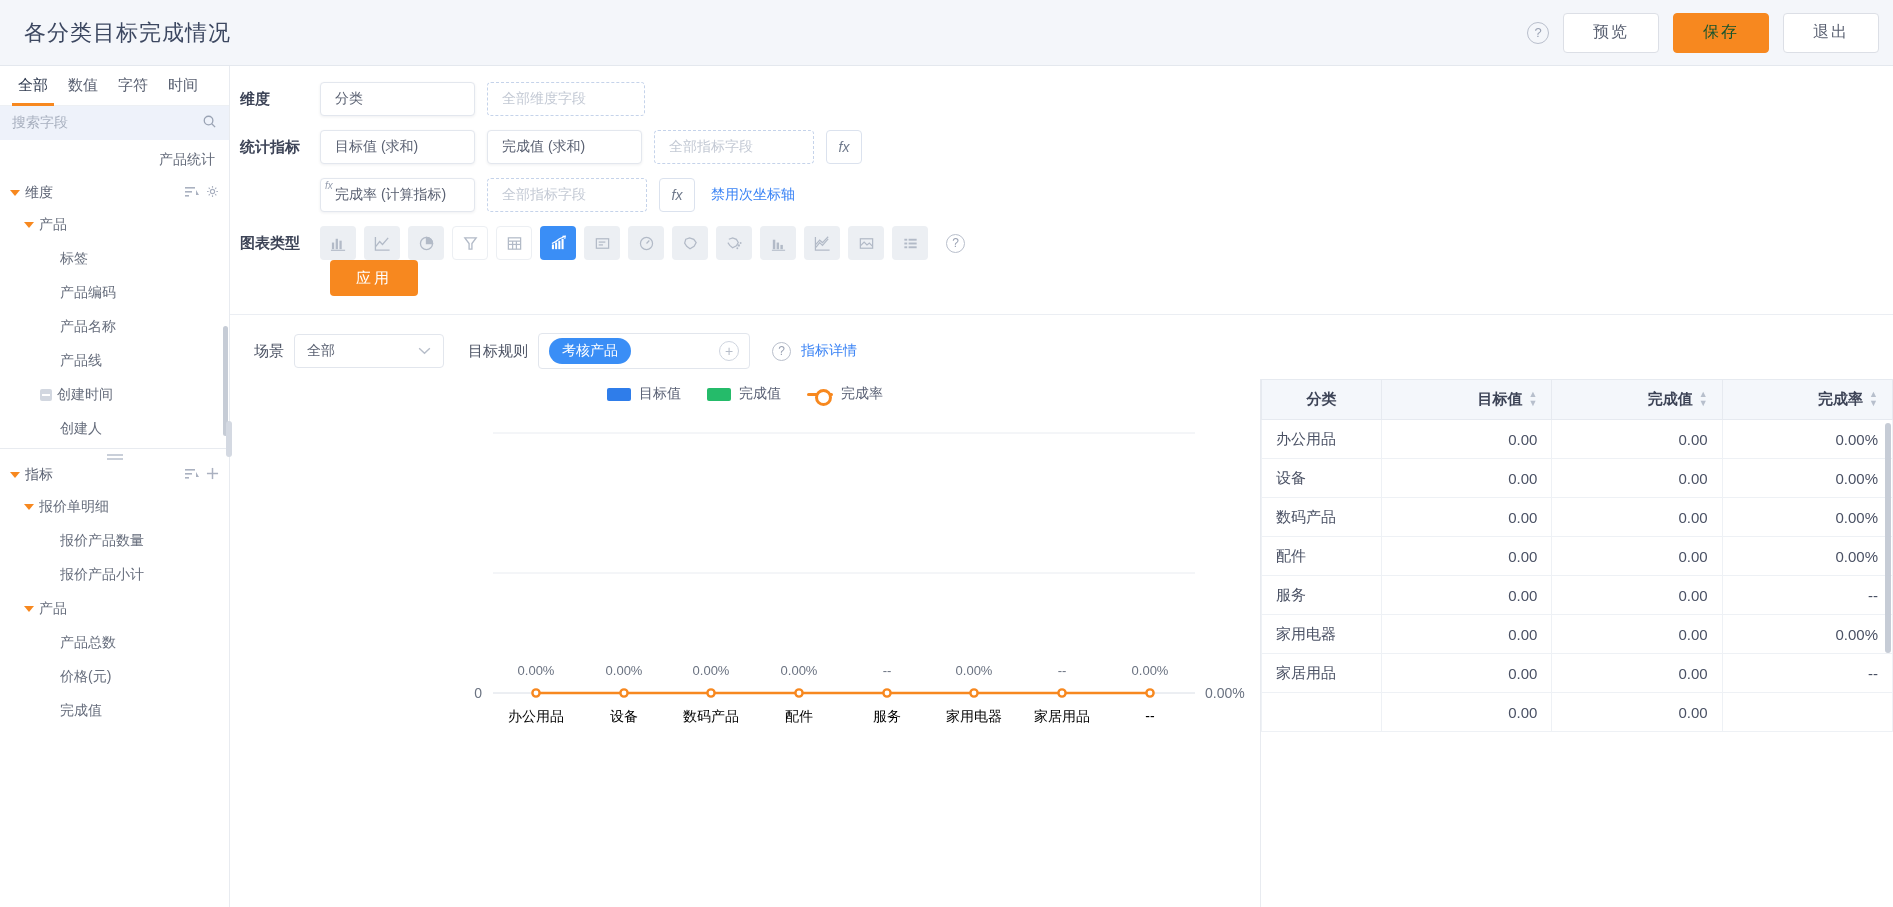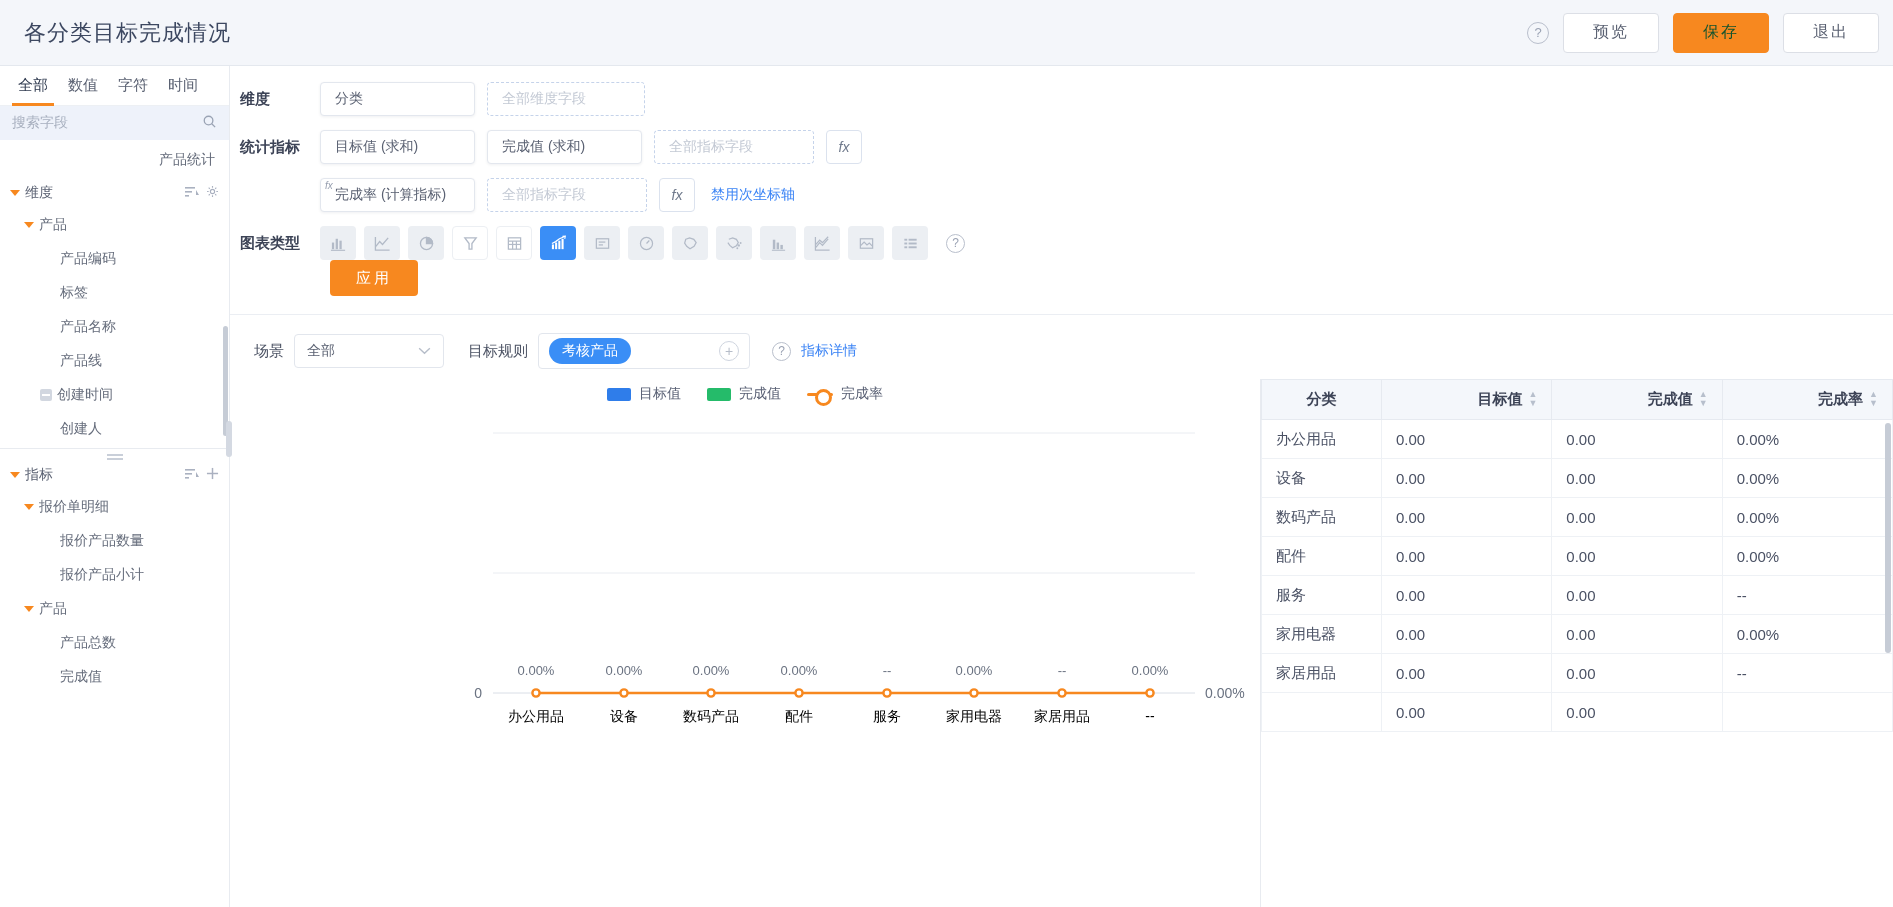--- a/index.html
+++ b/index.html
@@ -224,21 +224,21 @@
   th {
     background: #f4f7fb; color: #3d4457; font-size: 15px; font-weight: bold;
     height: 40px; border: 1px solid #e6eaf0; padding: 0 14px;
   }
   th.num { text-align: right; }
   th .sorter { float: right; margin-left: 6px; color: #b7bfcc; font-size: 9px; line-height: 9px; }
   td {
     height: 39px; font-size: 15px; color: #4a5164; border: 1px solid #eef1f5;
     padding: 0 14px;
   }
-  td.num { text-align: left; }
+  td.num { text-align: right; }
   .tbl-scroll {
     position: absolute; right: 2px; top: 44px; width: 6px; height: 230px;
     background: #c6ccd6; border-radius: 3px;
   }
 </style>
 </head>
 <body>
 
 <div class="app">
 
@@ -292,22 +292,22 @@
                 <circle cx="8" cy="8" r="2.6"></circle>
                 <path d="M8 1.3v2M8 12.7v2M1.3 8h2M12.7 8h2M3.3 3.3l1.4 1.4M11.3 11.3l1.4 1.4M12.7 3.3l-1.4 1.4M4.7 11.3l-1.4 1.4"></path>
               </svg>
             </span>
           </span>
         </div>
         <div class="node lvl1">
           <span class="caret"></span>
           <span>产品</span>
         </div>
+        <div class="node lvl2">标签</div>
         <div class="node lvl2">产品编码</div>
-        <div class="node lvl2">标签</div>
         <div class="node lvl2">产品名称</div>
         <div class="node lvl2">产品线</div>
         <div class="node lvl1" style="padding-left:40px">
           <span class="boxminus"></span>
           <span>创建时间</span>
         </div>
         <div class="node lvl2">创建人</div>
         <div class="node lvl3">创建时间(年)</div>
         <div class="sb-track" style="top:148px;height:110px;"></div>
       </div>
@@ -341,20 +341,21 @@
           <span class="caret"></span>
           <span>报价单明细</span>
         </div>
         <div class="node lvl2">报价产品数量</div>
         <div class="node lvl2">报价产品小计</div>
         <div class="node lvl1">
           <span class="caret"></span>
           <span>产品</span>
         </div>
         <div class="node lvl2">产品总数</div>
+        <div class="node lvl2">价格(元)</div>
         <div class="node lvl2">完成值</div>
       </div>
 
       <div class="sidebar-drag"></div>
     </div>
 
     <div class="main">
 
       <div class="config">
 

